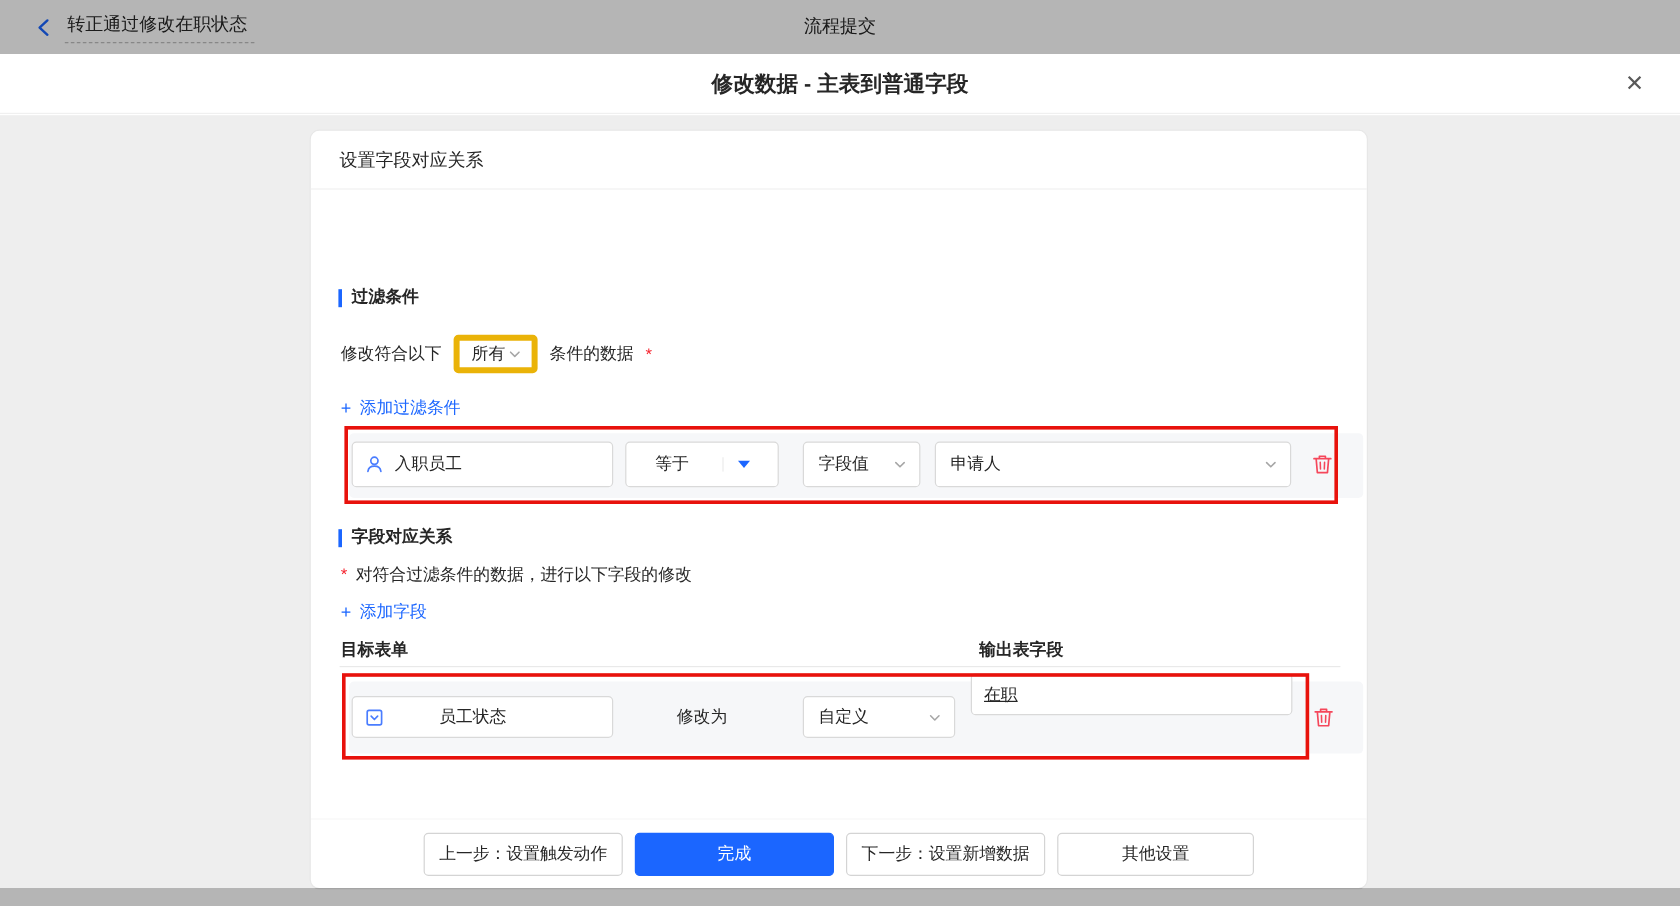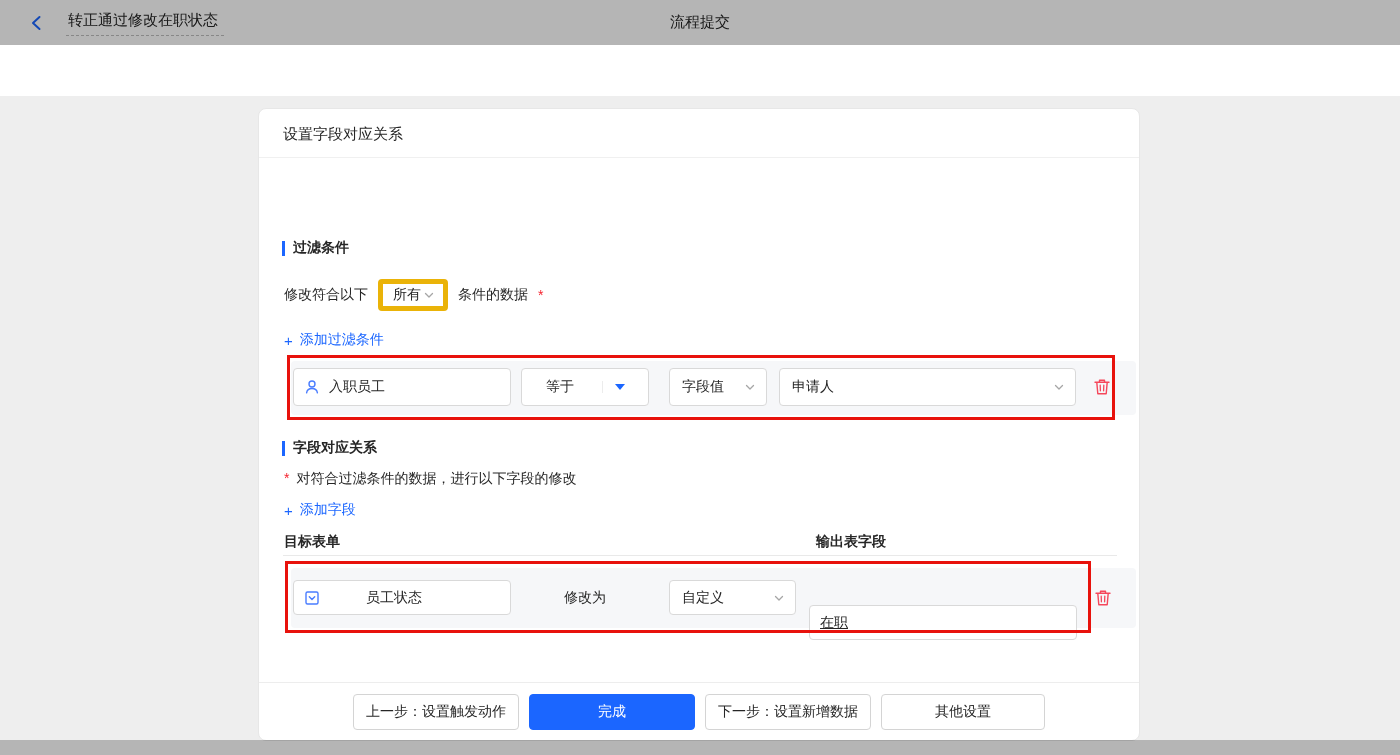--- a/index.html
+++ b/index.html
@@ -2,21 +2,21 @@
 <html style="--accent: #1b66ff; --green: #23a018; --danger: #f5222d; --trash: #f5475b; --annotation: #e8120c;"><head>
 <meta charset="utf-8">
 <style>
   * { margin:0; padding:0; box-sizing:border-box; }
   html,body { font-family:"Liberation Sans","DejaVu Sans",sans-serif; }
   .stage { position:relative; width:1400px; height:755px; background:#ffffff; overflow:hidden; }
 
   
   .topbar { position:absolute; left:0; top:0; width:1400px; height:45px; background:#fff;
             display:flex; align-items:center; z-index:1; }
-  .topbar-left { display:flex; align-items:center; gap:18px; padding-left:28px; }
+  .topbar-left { display:flex; align-items:center; gap:6px; padding-left:28px; }
   .back-btn { width:20px; height:20px; cursor:pointer; display:flex; align-items:center; }
   .flow-name { font-size:15px; color:#262626; border-bottom:1px dashed #bfbfbf; padding:2px 6px 5px 2px; cursor:text; }
   .topbar-center { position:absolute; left:0; right:0; text-align:center; font-size:15px; color:#262626; pointer-events:none; }
   .topbar-right { position:absolute; right:0; top:0; height:45px; display:flex; align-items:center; gap:28px; padding-right:46px; }
   .guide { display:flex; align-items:center; gap:6px; color:var(--green); font-size:14px; cursor:pointer; }
   .save-btn { width:62px; height:29px; background:var(--accent); color:#fff; border:none; border-radius:4px;
               font-size:13px; cursor:pointer; font-family:inherit; }
 
   
   .dim { position:absolute; left:0; width:1400px; background:rgba(0,0,0,0.29); z-index:6; pointer-events:none; }
@@ -89,20 +89,24 @@
         <svg width="18" height="18" viewBox="0 0 18 18">
           <polyline points="11.5,3 5,9 11.5,15" fill="none" stroke="#1b66ff" stroke-width="2" stroke-linecap="round" stroke-linejoin="round"></polyline>
         </svg>
       </span>
       <span class="flow-name">转正通过修改在职状态</span>
     </div>
     <div class="topbar-center">流程提交</div>
   </div>
 
   <div class="modal">
+    <div class="modal-header">
+      <div class="modal-title">修改数据 - 主表到普通字段</div>
+      <span class="modal-close">✕</span>
+    </div>
     <div class="modal-body">
       <div class="card">
         <div class="card-header">设置字段对应关系</div>
 
         <div class="card-body">
 
           <div class="section-title" style="left:23px; top:80px;">
             <span class="blue-bar"></span>
             <span>过滤条件</span>
           </div>
@@ -198,21 +202,21 @@
 
           <div class="plain-label" style="left:305px; top:430px;">修改为</div>
 
           <div class="sel" style="left:410px; top:421px; width:127px; height:35px;">
             <span>自定义</span>
             <svg class="chev" width="12" height="12" viewBox="0 0 12 12">
               <polyline points="2.5,4.5 6,8 9.5,4.5" fill="none" stroke="#a6a6a6" stroke-width="1.3" stroke-linecap="round" stroke-linejoin="round"></polyline>
             </svg>
           </div>
 
-          <div class="inp" style="left:550px; top:446px; width:268px; height:35px;text-decoration:underline;">
+          <div class="inp" style="left:550px; top:402px; width:268px; height:35px;text-decoration:underline;">
             <span>在职</span>
           </div>
 
           <span class="trash" style="left:834px; top:429px;">
             <svg width="20" height="20" viewBox="0 0 20 20">
               <line x1="3" y1="5.2" x2="17" y2="5.2" stroke="#f5475b" stroke-width="1.4" stroke-linecap="round"></line>
               <path d="M7.5 5V3.2h5V5" fill="none" stroke="#f5475b" stroke-width="1.4" stroke-linejoin="round"></path>
               <path d="M4.8 5.4l1 11.4h8.4l1-11.4" fill="none" stroke="#f5475b" stroke-width="1.4" stroke-linejoin="round"></path>
               <line x1="8.2" y1="8.2" x2="8.4" y2="13.8" stroke="#f5475b" stroke-width="1.3" stroke-linecap="round"></line>
               <line x1="11.8" y1="8.2" x2="11.6" y2="13.8" stroke="#f5475b" stroke-width="1.3" stroke-linecap="round"></line>

